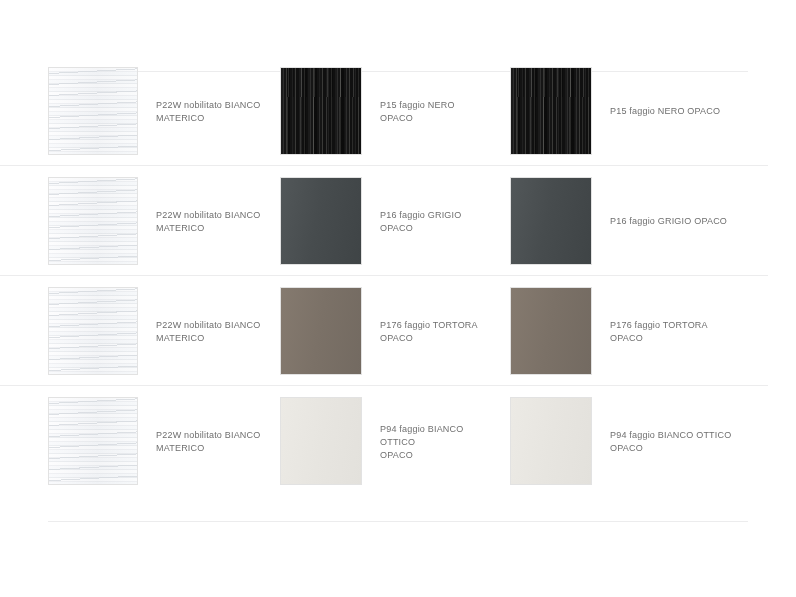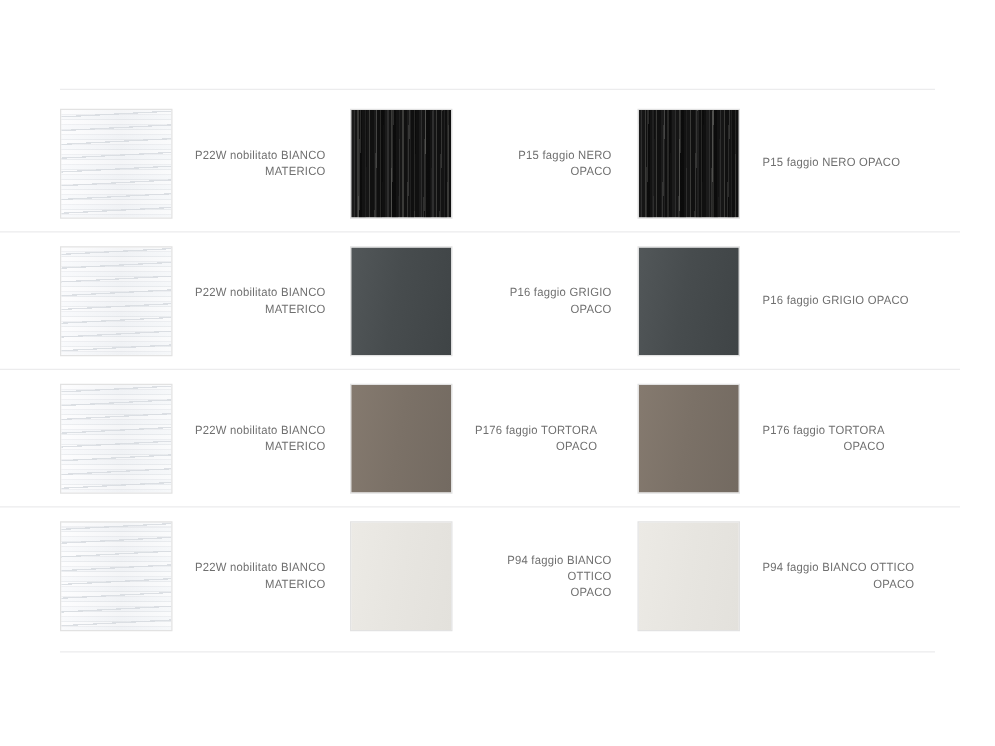--- a/index.html
+++ b/index.html
@@ -24,24 +24,23 @@
     left: 48px;
     width: 700px;
     height: 1px;
     background: #ececed;
   }
   .divider.top    { top: 71px; }
   .divider.bottom { top: 521px; }
 
   .swatch-rows {
     position: absolute;
-    top: 76px;
+    top: 56px;
     left: 0;
     width: 768px;
-    text-align: right;
   }
 
   .swatch-row {
     position: relative;
     height: 110px;
     border-bottom: 1px solid #ececed;
     display: flex;
     align-items: center;
   }
   .swatch-row:last-child { border-bottom: none; }

